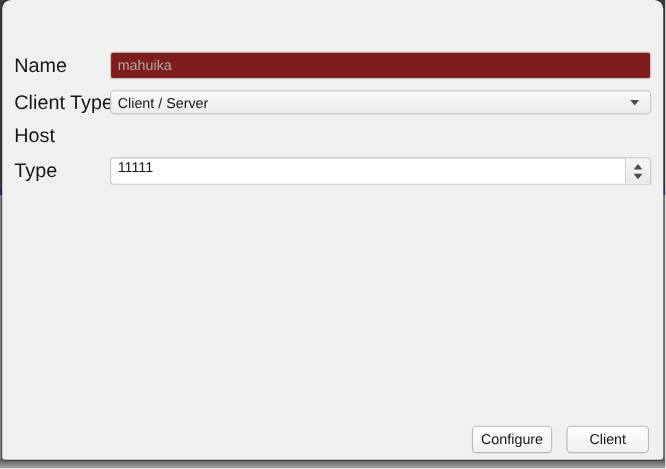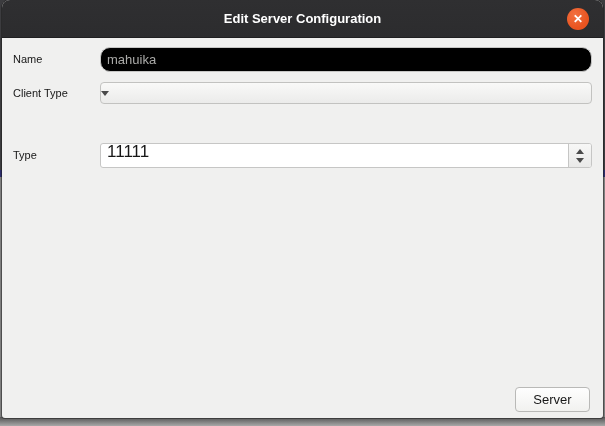--- a/index.html
+++ b/index.html
@@ -44,55 +44,55 @@
   .close-btn{
     position:absolute;right:14px;top:8px;width:22px;height:22px;
     border-radius:50%;
     background:radial-gradient(circle at 35% 30%,#f2703f,var(--close-button-bg) 65%);
     display:flex;align-items:center;justify-content:center;
     cursor:pointer;border:none;
   }
   .close-x{color:#ffffff;font-size:12px;line-height:1;font-weight:bold;}
   .field-label{
     position:absolute;left:11px;width:86px;
-    color:var(--text);font-size:11px;white-space:nowrap;
+    color:var(--text);font-size:18px;white-space:nowrap;
   }
   .lbl-name{top:47px;height:25px;line-height:25px;}
   .lbl-stype{top:82px;height:22px;line-height:22px;}
   .lbl-host{top:110px;height:26px;line-height:26px;}
   .lbl-port{top:143px;height:25px;line-height:25px;}
   .txt-input{
     position:absolute;left:98px;width:492px;box-sizing:border-box;
     border:1px solid var(--input-border);border-radius:3px;
     font-family:"Liberation Sans","DejaVu Sans",sans-serif;
     font-size:13px;color:var(--text);padding:0 6px;outline:none;
     background:#ffffff;
   }
-  .input-name{top:47px;height:25px;background:#000000;color:var(--disabled-text);border-radius:10px;}
+  .input-name{top:47px;height:25px;background:#7f1d1d;color:var(--disabled-text);}
   .input-host{top:110px;height:26px;}
   .combo{
     position:absolute;left:98px;top:82px;width:492px;height:22px;box-sizing:border-box;
     border:1px solid #c2c2c0;border-radius:4px;
     background:linear-gradient(to bottom,#f9f9f8,#ebebea);
     display:flex;align-items:center;cursor:pointer;
   }
   .combo-value{font-size:13px;color:var(--text);padding-left:6px;flex:1;}
   .combo-arrow{
     width:0;height:0;margin-right:10px;
     border-left:4px solid transparent;border-right:4px solid transparent;
     border-top:5px solid #4a4a4a;
   }
   .spinbox{
     position:absolute;left:98px;top:143px;width:492px;height:25px;box-sizing:border-box;
     border:1px solid var(--input-border);border-radius:3px;background:#ffffff;
   }
   .spin-input{
     position:absolute;left:0;top:0;width:466px;height:15px;border:none;outline:none;
     font-family:"Liberation Sans","DejaVu Sans",sans-serif;
-    font-size:17px;color:var(--text);padding:0 6px;box-sizing:border-box;
+    font-size:13px;color:var(--text);padding:0 6px;box-sizing:border-box;
     background:transparent;
   }
   .spin-buttons{
     position:absolute;right:0;top:0;bottom:0;width:22px;
     border-left:1px solid var(--input-border);
     background:linear-gradient(to bottom,#f7f7f6,#e9e9e8);
     border-radius:0 2px 2px 0;
     display:flex;flex-direction:column;align-items:center;justify-content:center;gap:4px;
   }
   .spin-up,.spin-down{
@@ -110,45 +110,42 @@
   }
   .btn-configure{left:427px;width:73px;}
   .btn-cancel{left:513px;width:75px;}
 </style>
 </head>
 <body>
 
 <div class="screen">
   <div class="window">
 
-    <div class="titlebar">
-      <div class="title">Edit Server Configuration</div>
-      <button class="close-btn">
-        <span class="close-x">✕</span>
-      </button>
-    </div>
 
     <div class="field-label lbl-name">Name</div>
     <input class="txt-input input-name" disabled="" value="mahuika" style="">
 
     <div class="field-label lbl-stype">Client Type</div>
     <div class="combo">
+      <span class="combo-value">Client / Server</span>
       <span class="combo-arrow"></span>
     </div>
 
+    <div class="field-label lbl-host">Host</div>
 
     <div class="field-label lbl-port">Type</div>
     <div class="spinbox">
       <input class="spin-input" value="11111" style="">
       <div class="spin-buttons">
         <div class="spin-up">
           <span class="tri-up"></span>
         </div>
         <div class="spin-down">
           <span class="tri-down"></span>
         </div>
       </div>
     </div>
 
-    <button class="dlg-btn btn-cancel">Server</button>
+    <button class="dlg-btn btn-configure">Configure</button>
+    <button class="dlg-btn btn-cancel">Client</button>
 
   </div>
 </div>
 
 </body></html>

